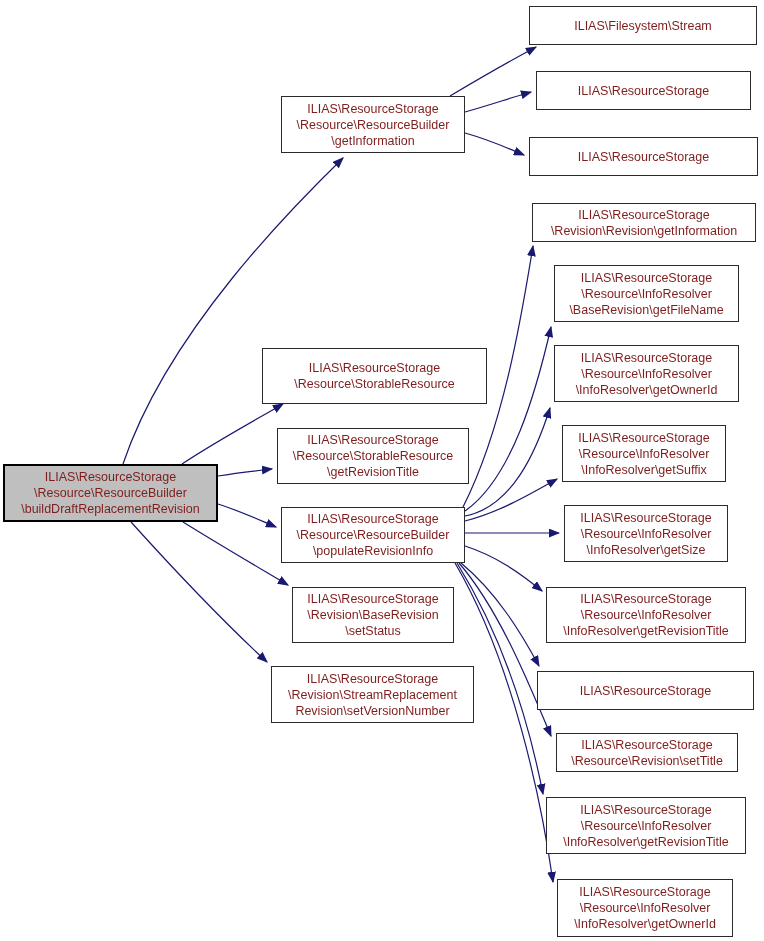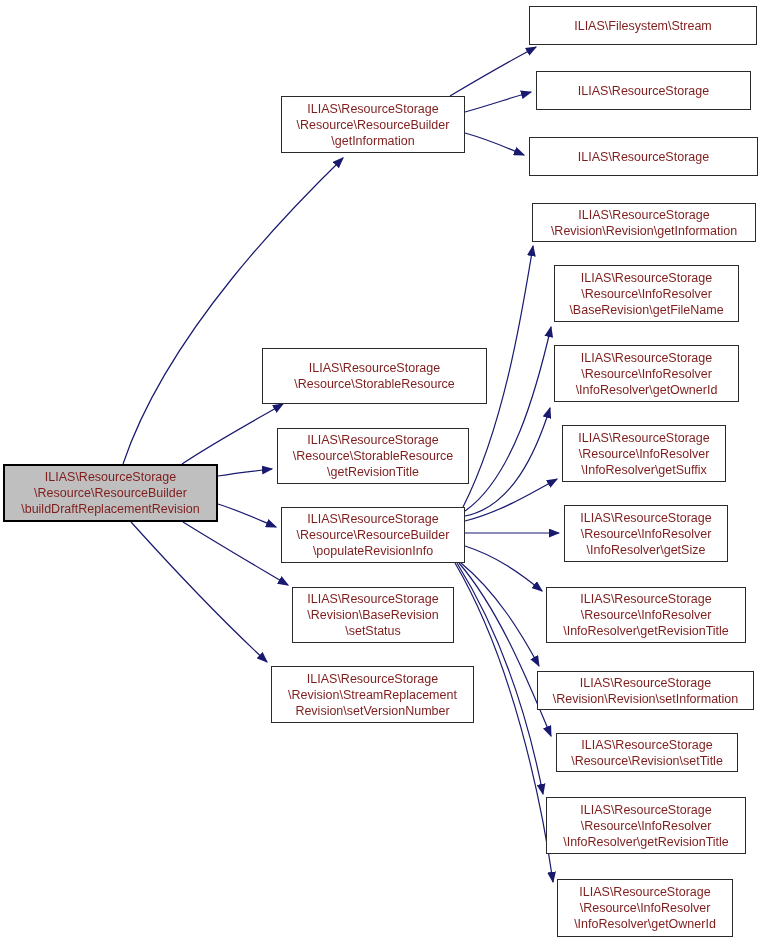--- a/index.html
+++ b/index.html
@@ -130,21 +130,20 @@
       <span>\Resource\InfoResolver</span>
       <span>\InfoResolver\getSize</span>
     </div>
     <div class="node" style="left: 546px; top: 587px; width: 200px; height: 56px;">
       <span>ILIAS\ResourceStorage</span>
       <span>\Resource\InfoResolver</span>
       <span>\InfoResolver\getRevisionTitle</span>
     </div>
     <div class="node" style="left: 537px; top: 671px; width: 217px; height: 39px;">
       <span>ILIAS\ResourceStorage</span>
-      <span>\Revision\Revision\setInformation</span>
     </div>
     <div class="node" style="left: 556px; top: 733px; width: 182px; height: 39px;">
       <span>ILIAS\ResourceStorage</span>
       <span>\Resource\Revision\setTitle</span>
     </div>
     <div class="node" style="left: 546px; top: 797px; width: 200px; height: 57px;">
       <span>ILIAS\ResourceStorage</span>
       <span>\Resource\InfoResolver</span>
       <span>\InfoResolver\getRevisionTitle</span>
     </div>

